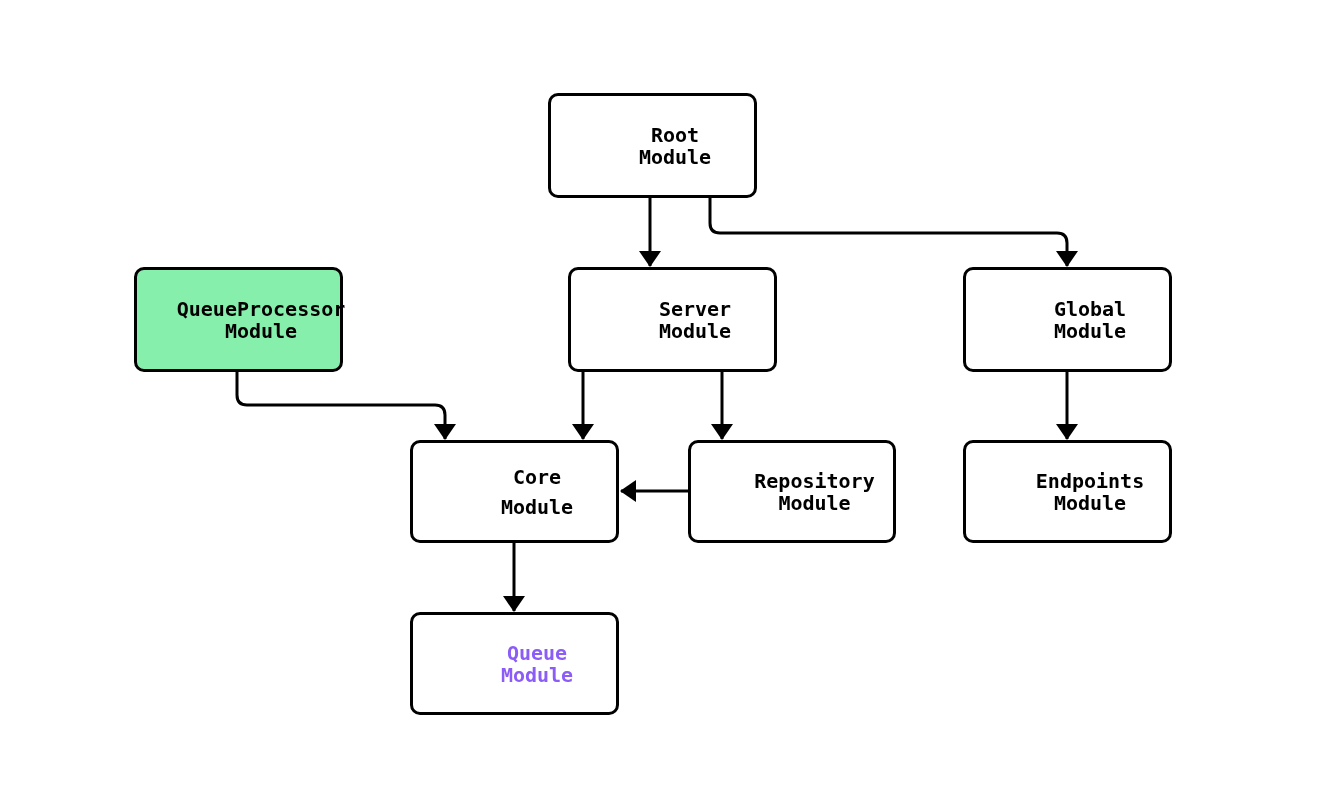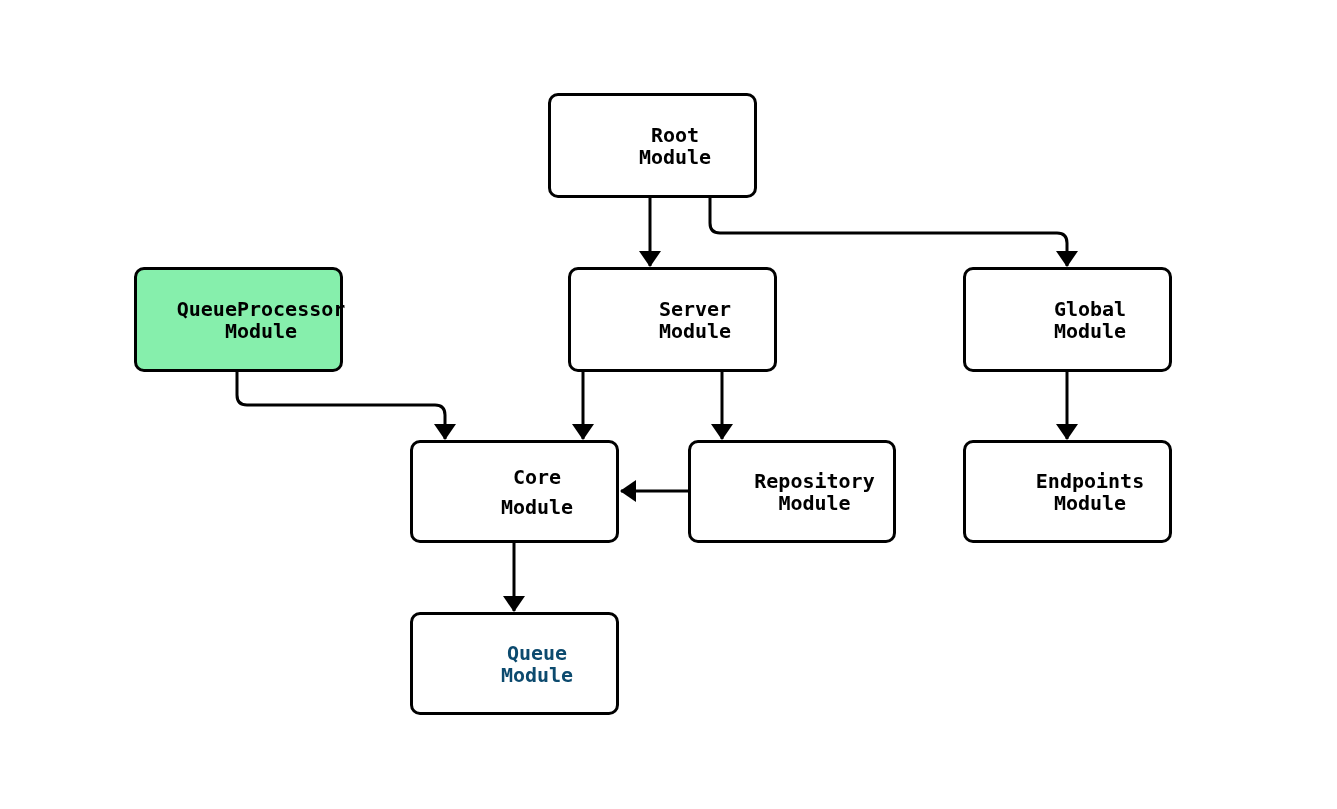--- a/index.html
+++ b/index.html
@@ -90,18 +90,18 @@
         <div>Module</div>
       </div>
       <div class="node" style="left: 688px; top: 440px; width: 208px; height: 103px; background: rgb(255, 255, 255); border-color: rgb(0, 0, 0); color: rgb(0, 0, 0);">
         <div>Repository</div>
         <div>Module</div>
       </div>
       <div class="node" style="left: 963px; top: 440px; width: 209px; height: 103px; background: rgb(255, 255, 255); border-color: rgb(0, 0, 0); color: rgb(0, 0, 0);">
         <div>Endpoints</div>
         <div>Module</div>
       </div>
-      <div class="node" style="left: 410px; top: 612px; width: 209px; height: 103px; background: rgb(255, 255, 255); border-color: rgb(0, 0, 0); color: #0c4a6e;">
+      <div class="node" style="left: 410px; top: 612px; width: 209px; height: 103px; background: rgb(255, 255, 255); border-color: rgb(0, 0, 0); color: #8b5cf6;">
         <div>Queue</div>
         <div>Module</div>
       </div>
     </div>
 </div>
 
 </body></html>

